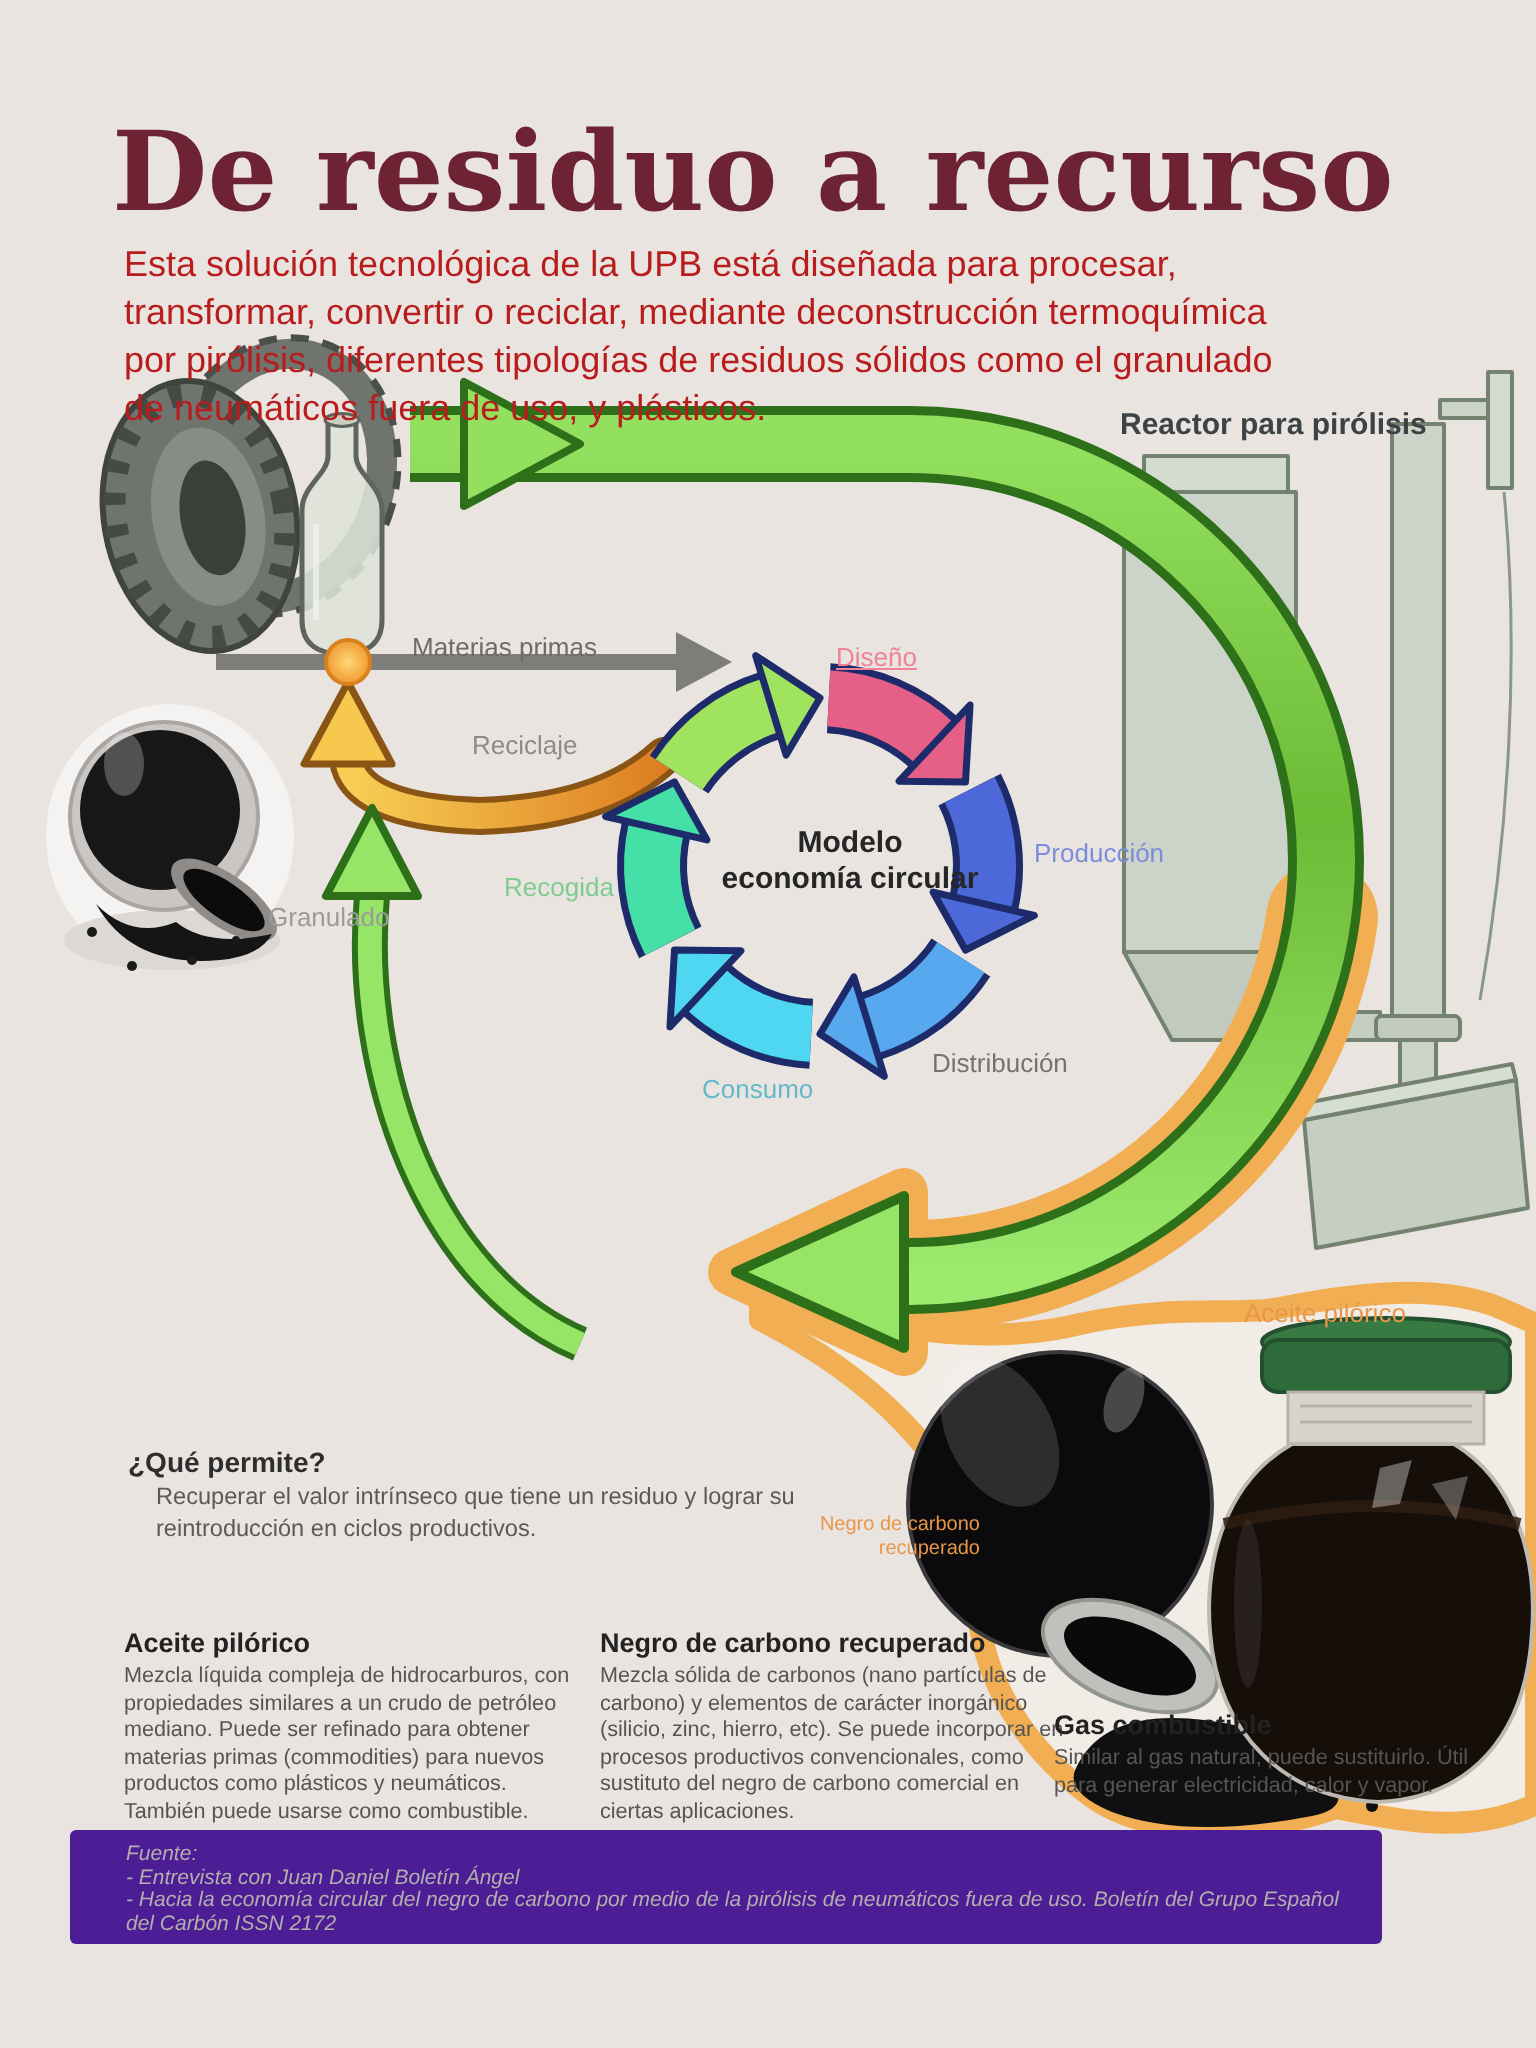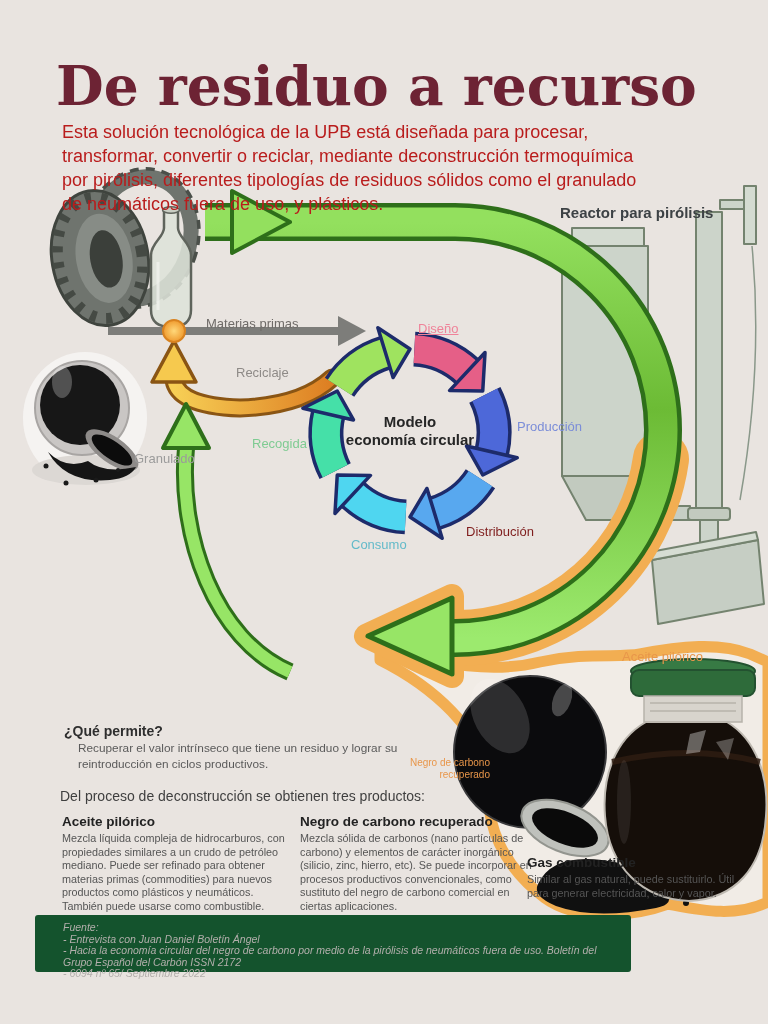--- a/index.html
+++ b/index.html
@@ -19,22 +19,22 @@
   .decon{width:150px;text-align:center;font-weight:bold;font-size:15px;
          color:#212121;line-height:1.15;white-space:normal}
   .negro{width:122px;text-align:right;font-size:10px;line-height:1.15;white-space:normal}
   .head2{font-weight:bold;font-size:14px;color:#2e2e2e}
   .body2{width:320px;font-size:11.8px;color:#5a5a5a;line-height:1.32;white-space:normal}
   .prointro{font-size:14px;color:#3f3f3f}
   .ptitle{font-weight:bold;font-size:13.5px;color:#222}
   .pbody{font-size:10.8px;color:#555;line-height:13.5px;white-space:normal}
   .c1{left:62px}.c2{left:300px}.c3{left:527px}
   .w1{width:235px}.w2{width:236px}.w3{width:225px}
-  .footer{position:absolute;left:35px;top:915px;width:596px;height:57px;
-          background:#14532d;border-radius:3px;box-sizing:border-box;
+  .footer{position:absolute;left:35px;top:915px;width:656px;height:57px;
+          background:#4c1d95;border-radius:3px;box-sizing:border-box;
           padding:7px 10px 12px 28px;font-style:italic;color:#b3afac;
           font-size:10.5px;line-height:11.6px}
 </style>
 </head>
 <body>
 
 <div id="page">
 
 <svg id="scene" width="768" height="1024" viewBox="0 0 768 1024">
   <defs>
@@ -189,53 +189,51 @@
 <div class="lbl intro" style="left:62px;top:120px">Esta solución tecnológica de la UPB está diseñada para procesar, transformar, convertir o reciclar, mediante deconstrucción termoquímica por pirólisis, diferentes tipologías de residuos sólidos como el granulado de neumáticos fuera de uso, y plásticos.</div>
 
 <div class="lbl bold-label" style="left:560px;top:204px">Reactor para pirólisis</div>
 
 <div class="lbl small gray2" style="left:206px;top:316px">Materias primas</div>
 
 <div class="lbl small" style="left:236px;top:365px">Reciclaje</div>
 
 <div class="lbl small" style="left: 418px; top: 321px; color: rgb(239, 130, 153); text-decoration: underline;">Diseño</div>
 <div class="lbl small" style="left: 517px; top: 419px; color: rgb(123, 141, 216);">Producción</div>
-<div class="lbl small" style="left: 466px; top: 524px; color: #7f1d1d;">Distribución</div>
+<div class="lbl small" style="left: 466px; top: 524px; color: #737373;">Distribución</div>
 <div class="lbl small" style="left: 351px; top: 537px; color: rgb(99, 186, 201);">Consumo</div>
 <div class="lbl small" style="left: 252px; top: 436px; color: rgb(126, 203, 146);">Recogida</div>
 
-<div class="lbl center-label" style="left:330px;top:413px">
+<div class="lbl center-label" style="left:345px;top:413px">
   <div>Modelo</div>
   <div>economía circular</div>
 </div>
 
 <div class="lbl small" style="left:134px;top:451px;color:#9b9b9b">Granulado</div>
 
 <div class="lbl small accent" style="left:622px;top:649px">Aceite pilórico</div>
 
 
 <div class="lbl negro accent" style="left:368px;top:757px">
   <div>Negro de carbono</div>
   <div>recuperado</div>
 </div>
 
 <div class="lbl head2" style="left:64px;top:723px">¿Qué permite?</div>
 <div class="lbl body2" style="left:78px;top:741px">Recuperar el valor intrínseco que tiene un residuo y lograr su reintroducción en ciclos productivos.</div>
 
-<div class="lbl prointro" style="left:60px;top:788px">Del proceso de deconstrucción se obtienen tres productos:</div>
 
 <div class="lbl ptitle c1" style="top:814px">Aceite pilórico</div>
 <div class="lbl pbody c1 w1" style="top:832px">Mezcla líquida compleja de hidrocarburos, con propiedades similares a un crudo de petróleo mediano. Puede ser refinado para obtener materias primas (commodities) para nuevos productos como plásticos y neumáticos. También puede usarse como combustible.</div>
 
 <div class="lbl ptitle c2" style="top:814px">Negro de carbono recuperado</div>
 <div class="lbl pbody c2 w2" style="top:832px">Mezcla sólida de carbonos (nano partículas de carbono) y elementos de carácter inorgánico (silicio, zinc, hierro, etc). Se puede incorporar en procesos productivos convencionales, como sustituto del negro de carbono comercial en ciertas aplicaciones.</div>
 
 <div class="lbl ptitle c3" style="top:855px">Gas combustible</div>
 <div class="lbl pbody c3 w3" style="top:873px">Similar al gas natural, puede sustituirlo. Útil para generar electricidad, calor y vapor.</div>
 
 <div class="footer">
   <div>Fuente:</div>
   <div>- Entrevista con Juan Daniel Boletín Ángel</div>
   <div>- Hacia la economía circular del negro de carbono por medio de la pirólisis de neumáticos fuera de uso. Boletín del Grupo Español del Carbón ISSN 2172</div>
-  <div>- 6094 nº 65/ Septiembre 2022</div>
 </div>
 
 </div>
 
 </body></html>

